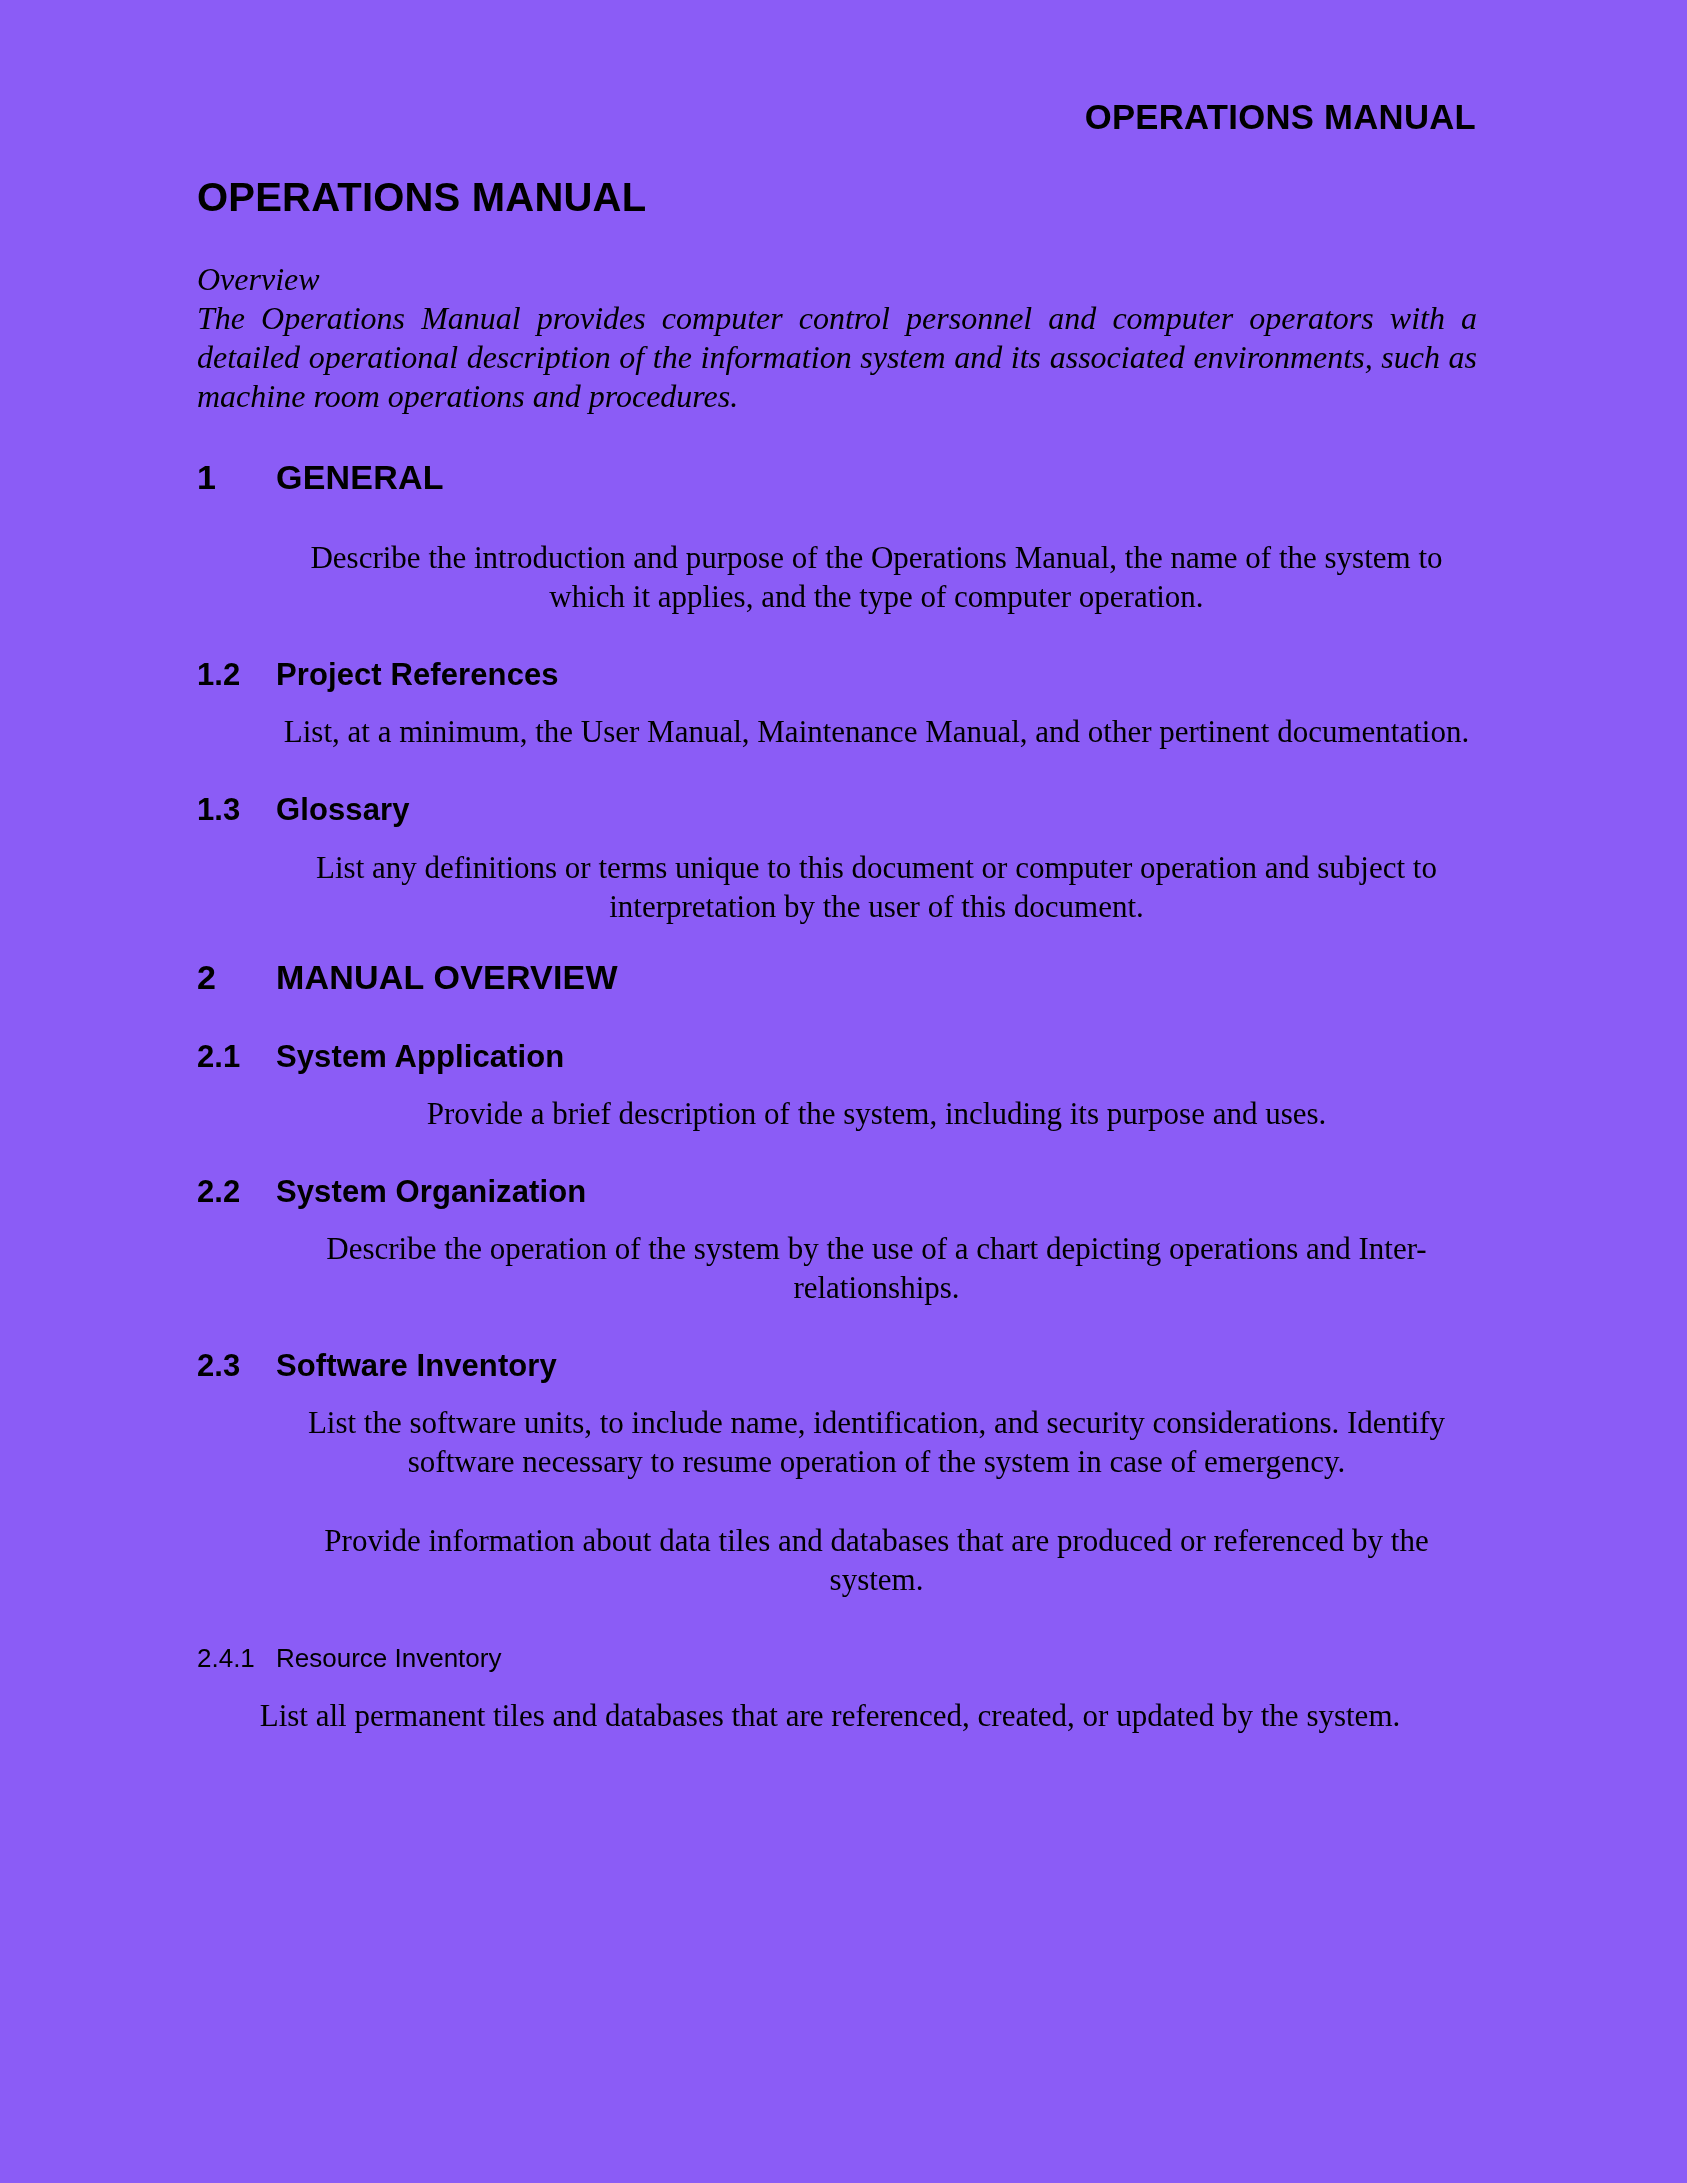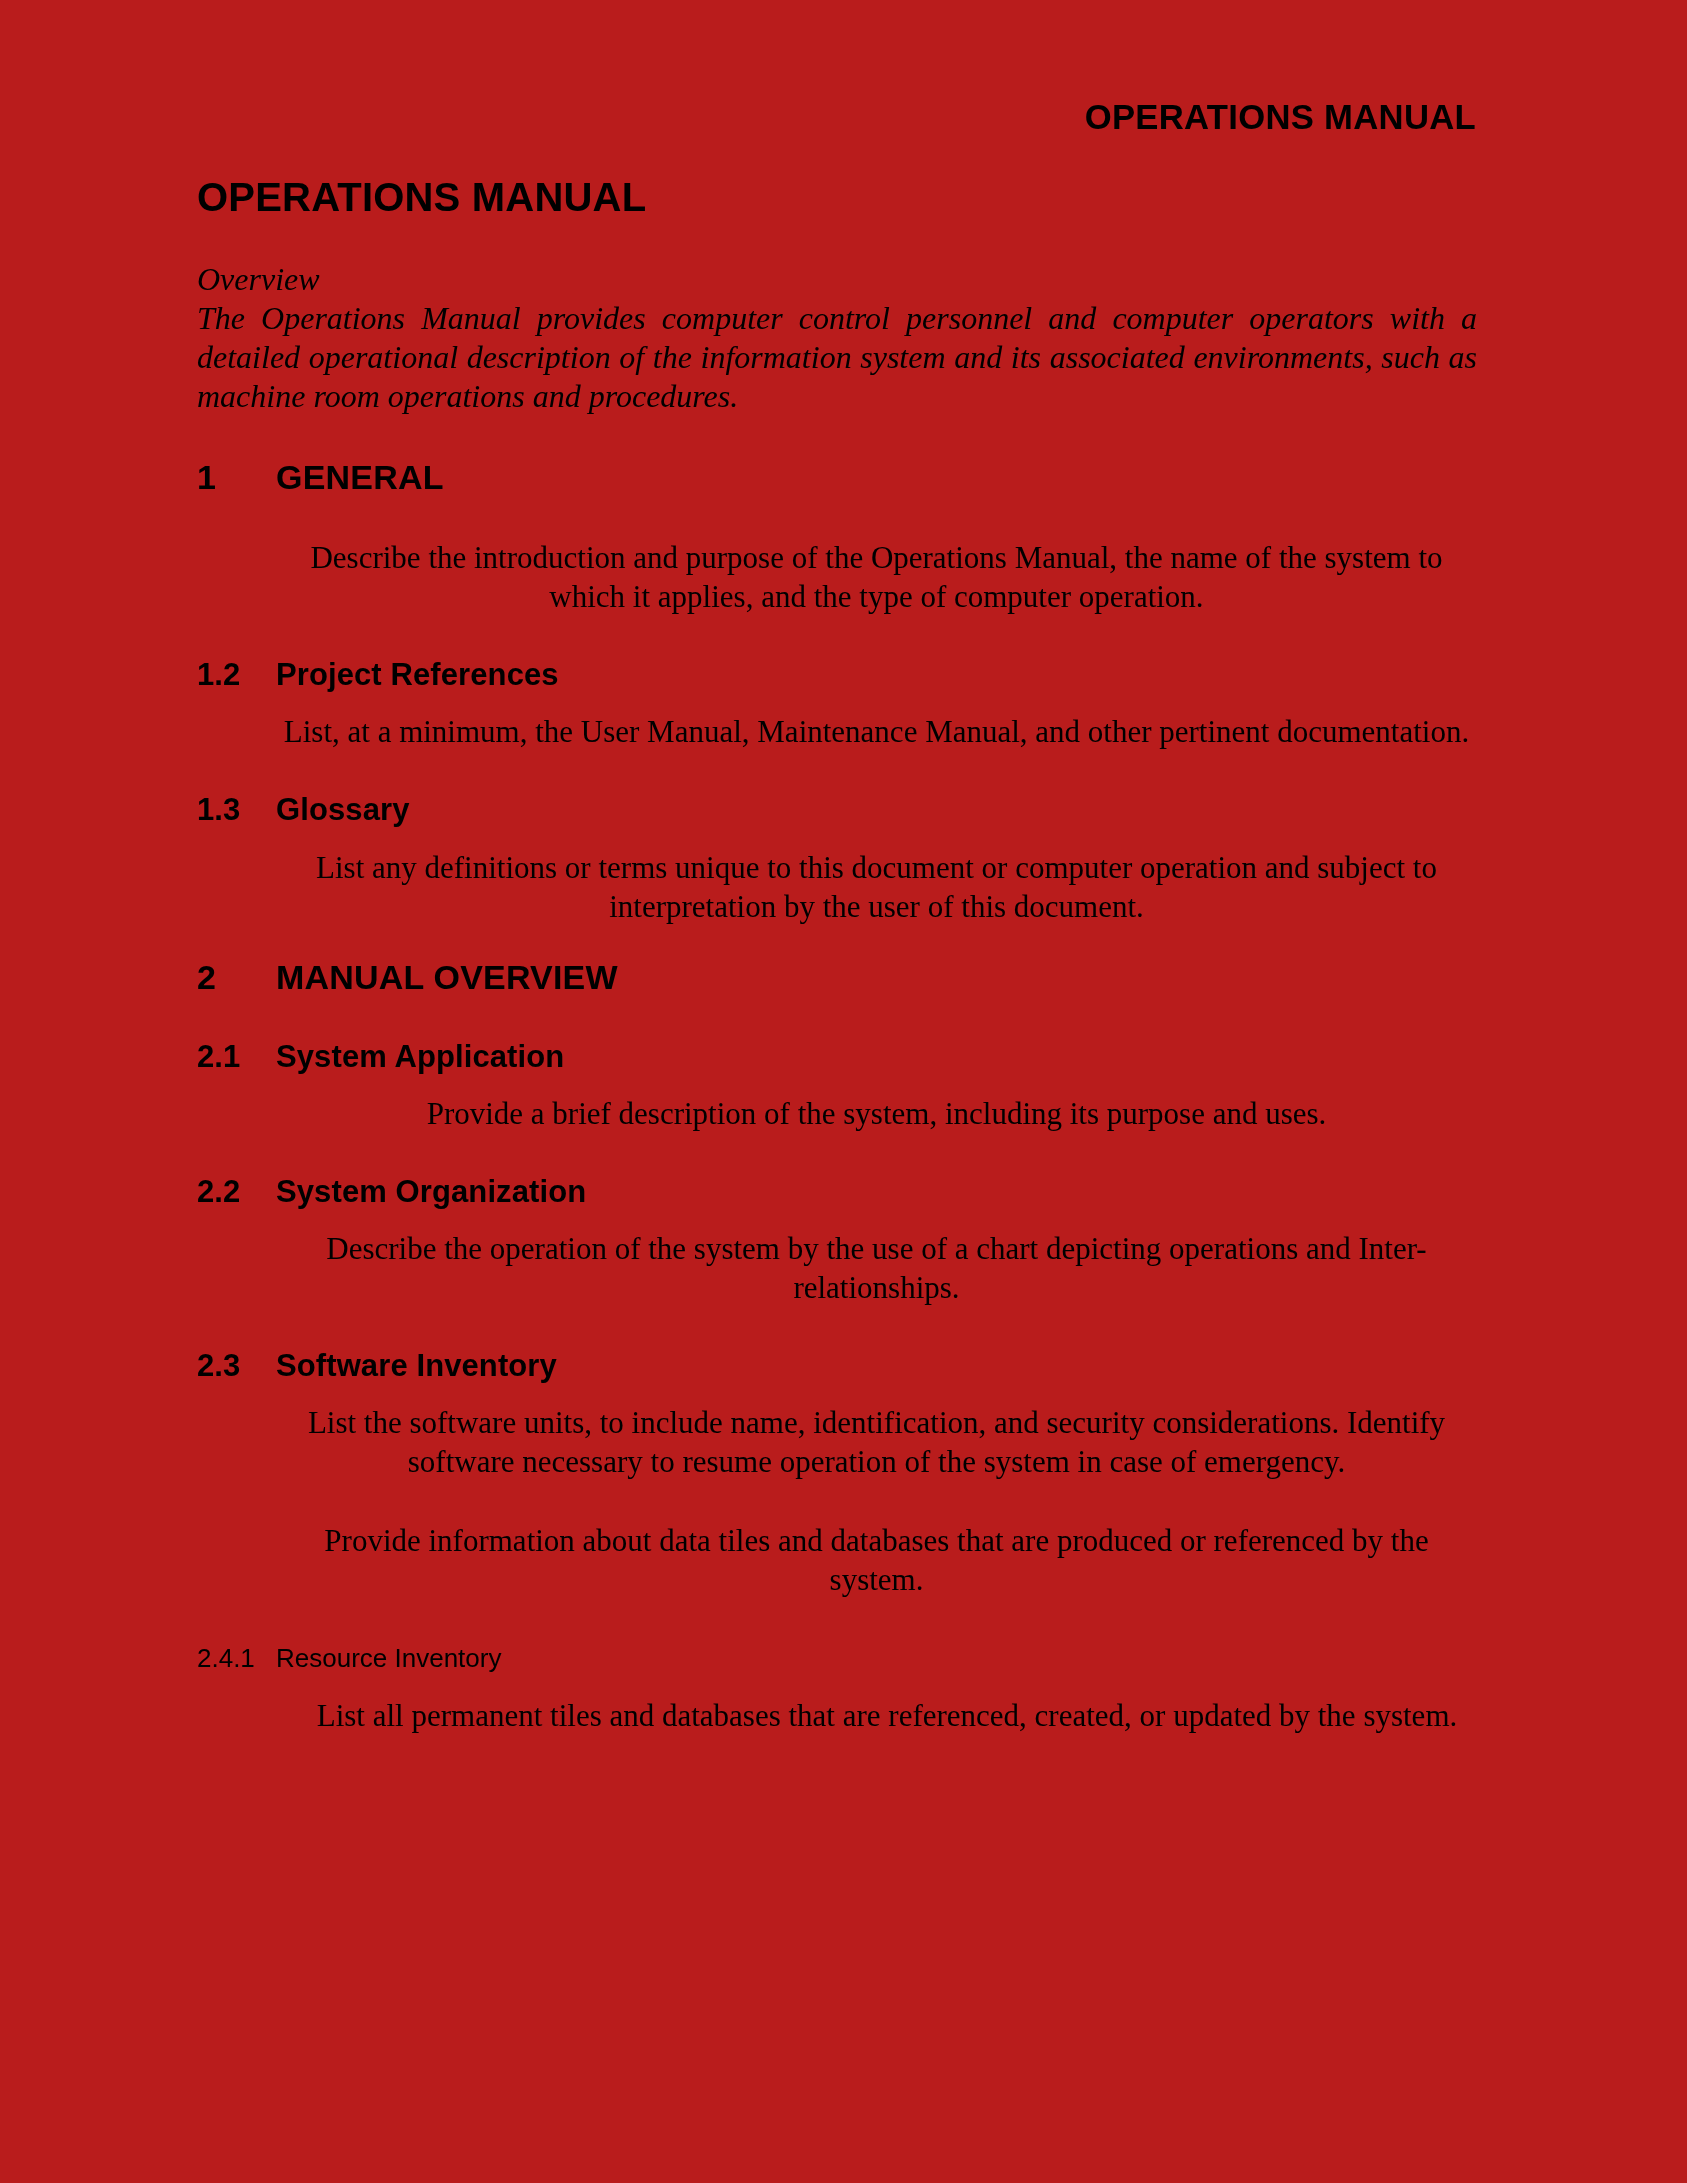--- a/index.html
+++ b/index.html
@@ -5,21 +5,21 @@
   html, body {
     margin: 0;
     padding: 0;
     background: #ffffff;
   }
 
   .page {
     position: relative;
     width: 1687px;
     height: 2184px;
-    background: #b91c1c;
+    background: #8b5cf6;
     overflow: hidden;
     font-family: "Liberation Serif", "DejaVu Serif", serif;
     color: #000000;
   }
 
   
   .running-header {
     position: absolute;
     top: 96px;
     left: 197px;
@@ -110,21 +110,21 @@
 
   
   .para {
     font-size: 31px;
     line-height: 39px;
     margin: 18.3px 0 0 79px;
     width: 1201px;
     text-align: center;
   }
   .para.deep {
-    margin-left: 101px;
+    margin-left: 44px;
     width: 1178px;
   }
 </style>
 </head>
 <body>
 
 <div class="page">
 
   <div class="running-header">OPERATIONS MANUAL</div>
 

